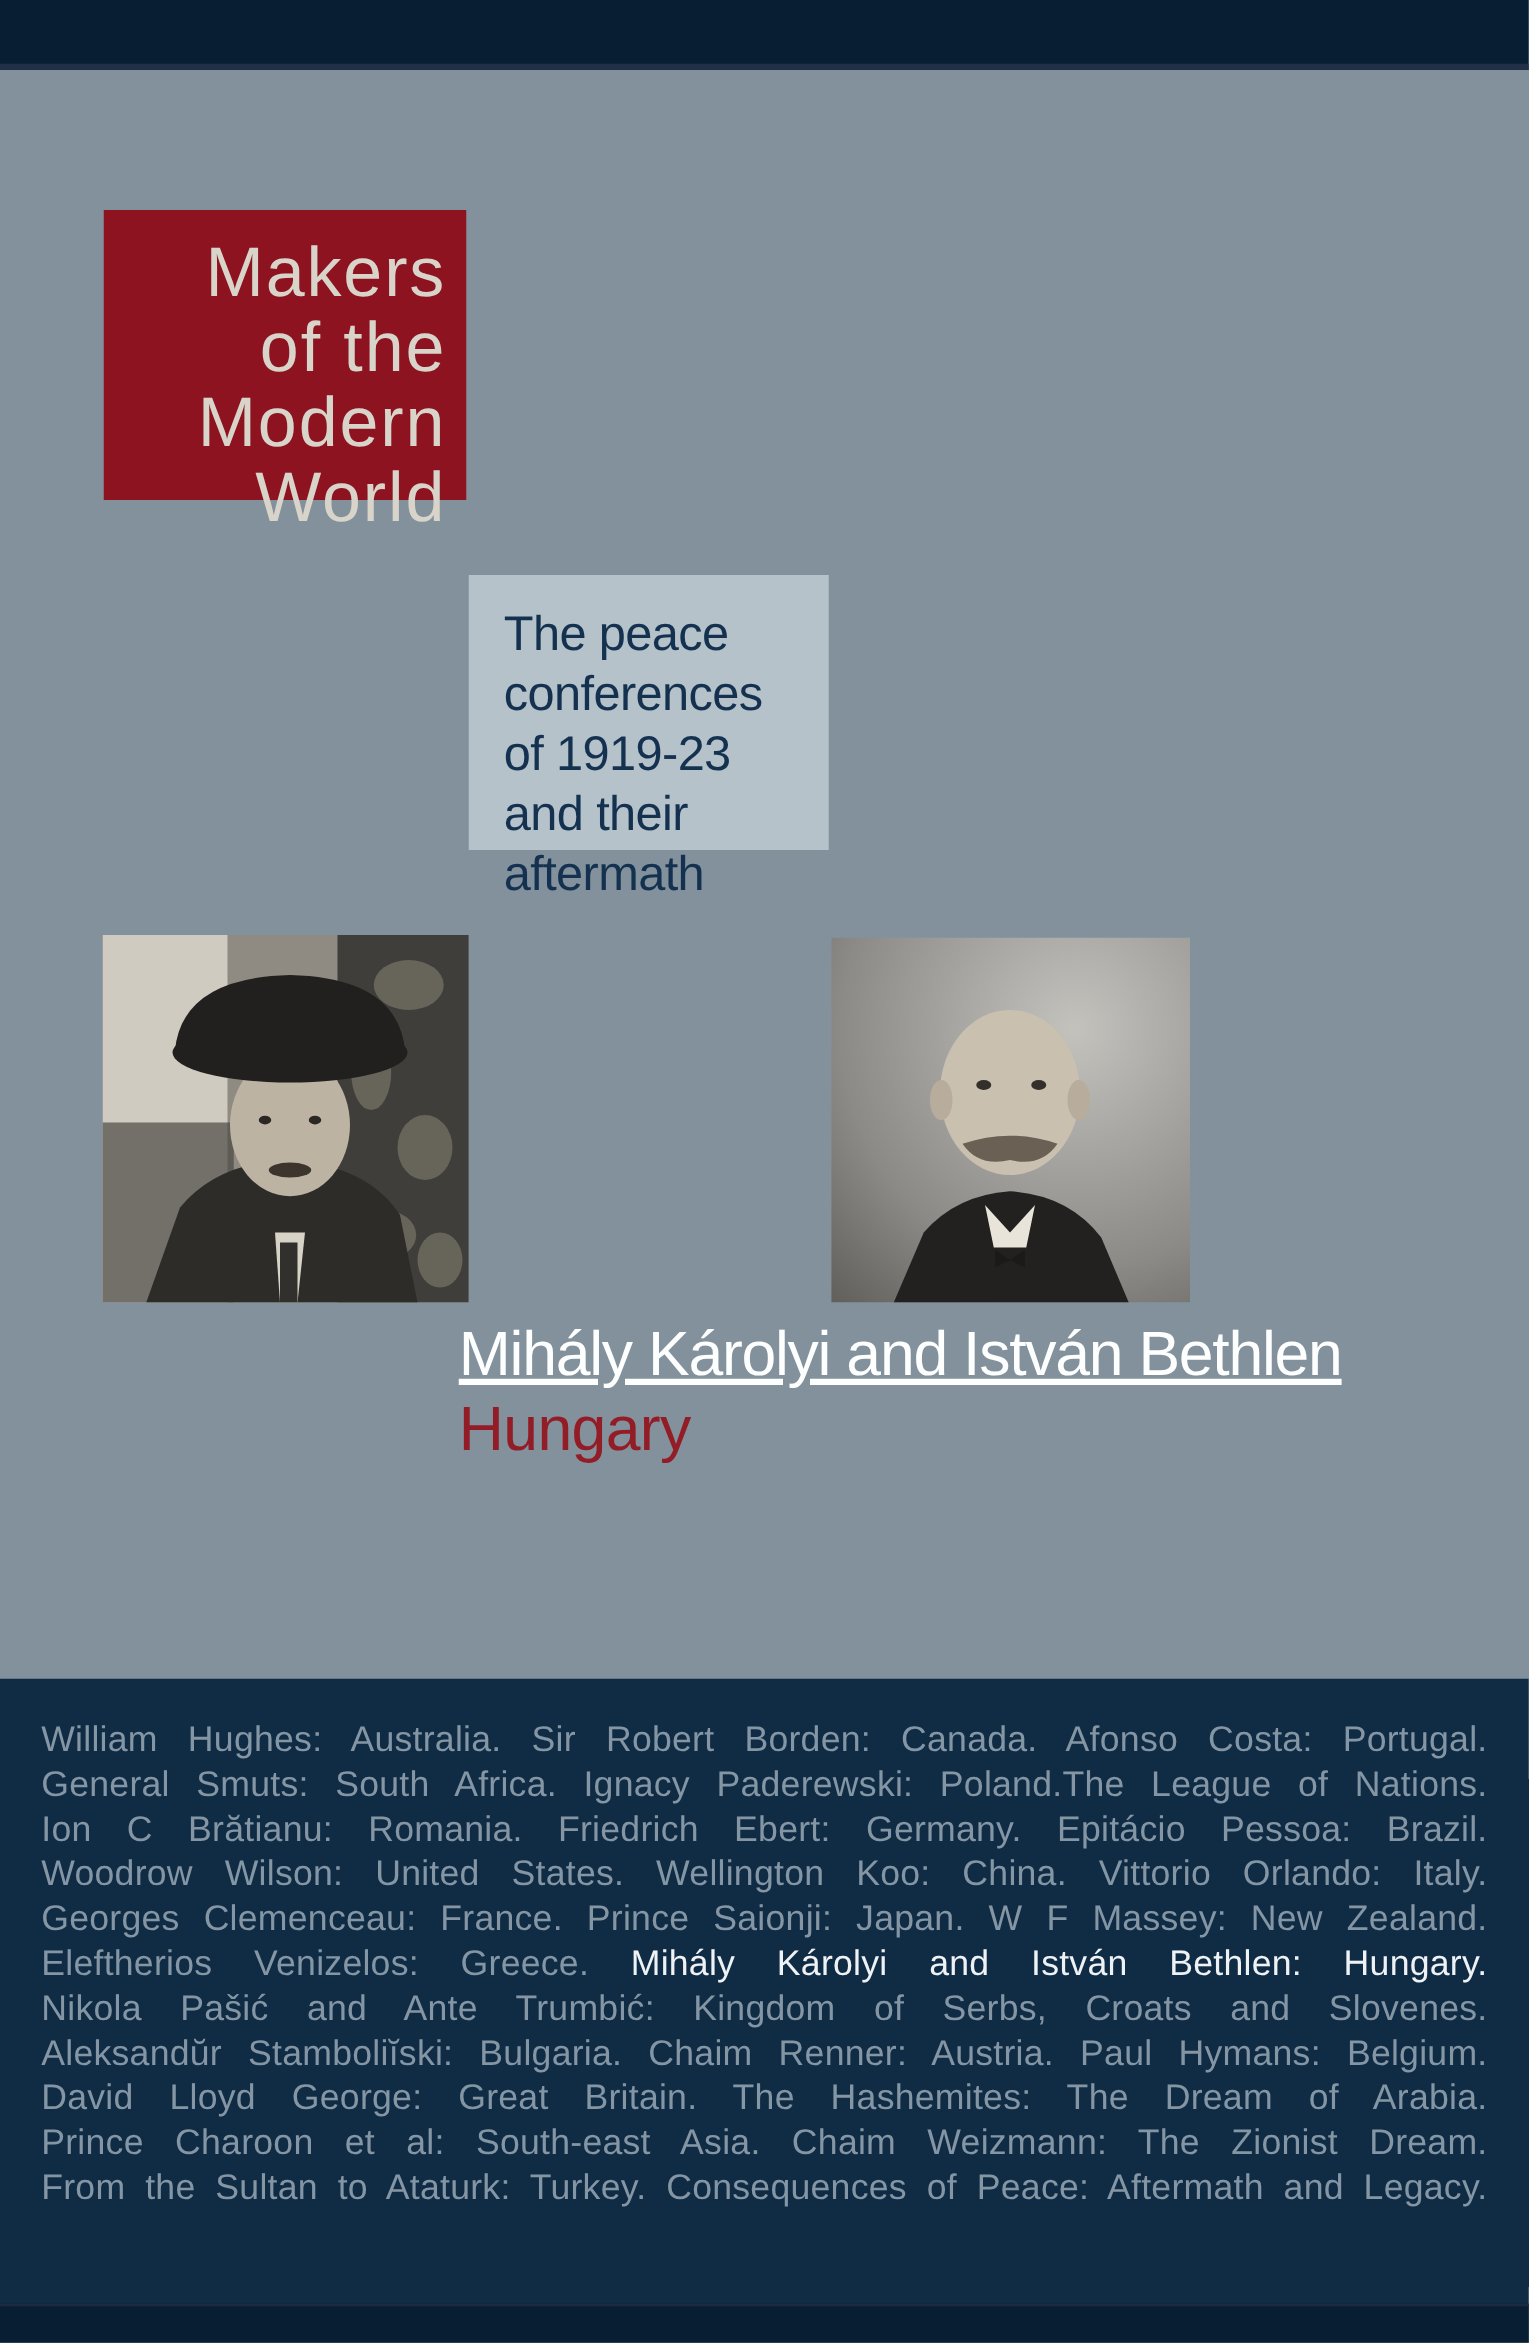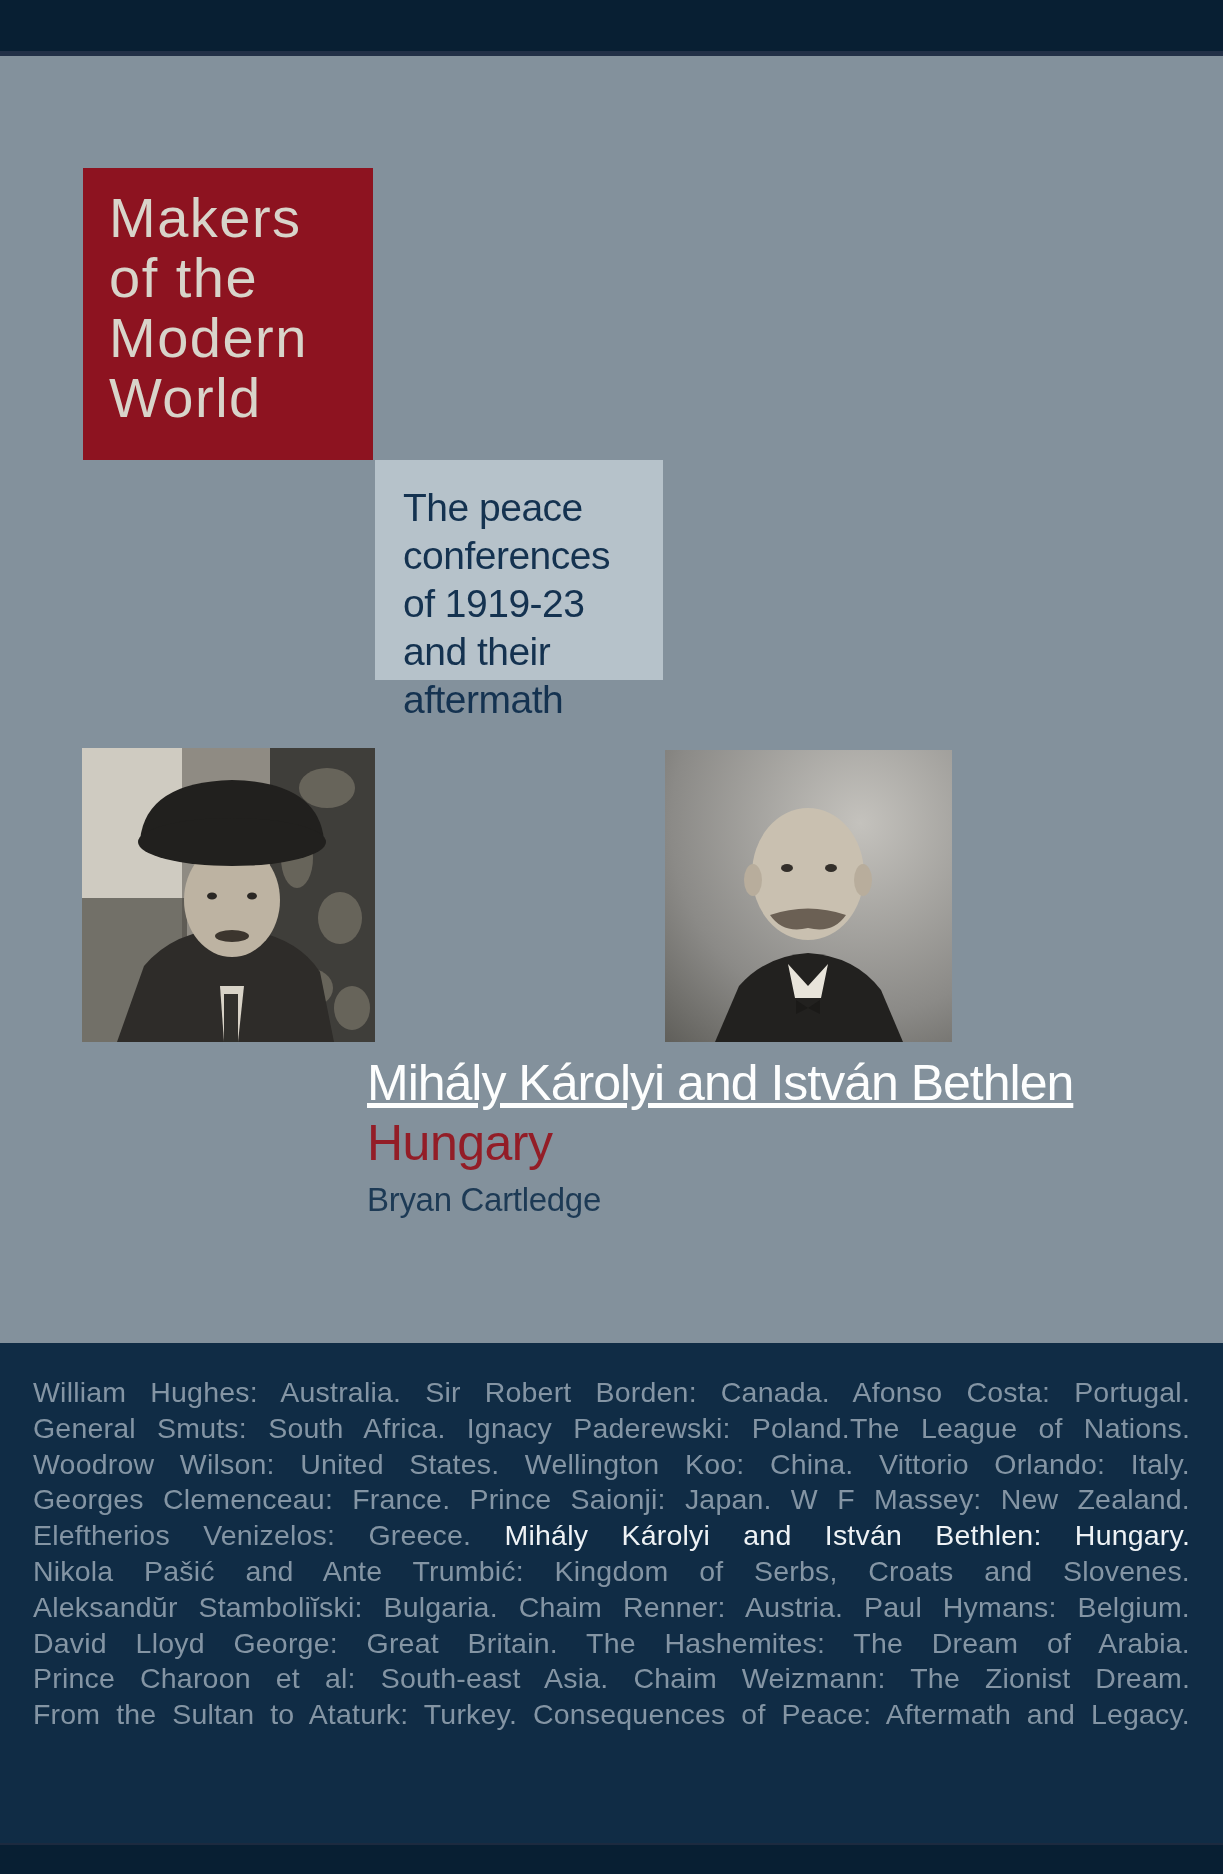--- a/index.html
+++ b/index.html
@@ -13,22 +13,22 @@
   .topbar{
     position:absolute;left:0;top:0;width:1223px;height:51px;
     background:#081f33;border-bottom:5px solid #223047;
   }
   .bottombar{
     position:absolute;left:0;top:1843px;width:1223px;height:31px;
     background:#081f33;border-top:2px solid #1c2a3f;
   }
 
   .series-box{
-    position:absolute;left:83px;top:168px;width:290px;height:292px;
-    background:#8d1320;box-sizing:border-box;padding:20px 0 0 26px;
+    position:absolute;left:83px;top:168px;width:290px;height:232px;
+    background:#8d1320;box-sizing:border-box;padding:20px 16px 0 26px;text-align:right;
   }
   .series-box .logo-text{
     color:#d8d4ca;font-size:56px;line-height:60px;font-weight:300;
     letter-spacing:1.5px;white-space:pre-line;
   }
 
   .subtitle-box{
     position:absolute;left:375px;top:460px;width:288px;height:220px;
     background:#b6c2ca;box-sizing:border-box;padding:24px 0 0 28px;
   }
@@ -127,26 +127,26 @@
     <ellipse cx="88" cy="130" rx="9" ry="16" fill="#b8ad9c"></ellipse>
     <ellipse cx="198" cy="130" rx="9" ry="16" fill="#b8ad9c"></ellipse>
     <ellipse cx="122" cy="118" rx="6" ry="4" fill="#332f2a"></ellipse>
     <ellipse cx="166" cy="118" rx="6" ry="4" fill="#332f2a"></ellipse>
     <path d="M105,165 Q143,152 181,165 Q168,184 143,178 Q118,184 105,165 Z" fill="#6b6054"></path>
   </svg>
 
   <div class="title-block">
     <h1 class="book-title">Mihály Károlyi and István Bethlen</h1>
     <h2 class="book-country">Hungary</h2>
-    <h3 class="book-author">Bryan Cartledge</h3>
   </div>
 
   <div class="back-section">
     <div class="back-line">William Hughes: Australia. Sir Robert Borden: Canada. Afonso Costa: Portugal.</div>
     <div class="back-line">General Smuts: South Africa. Ignacy Paderewski: Poland.The League of Nations.</div>
+    <div class="back-line">Ion C Brătianu: Romania. Friedrich Ebert: Germany. Epitácio Pessoa: Brazil.</div>
     <div class="back-line">Woodrow Wilson: United States. Wellington Koo: China. Vittorio Orlando: Italy.</div>
     <div class="back-line">Georges Clemenceau: France. Prince Saionji: Japan. W F Massey: New Zealand.</div>
     <div class="back-line"><span>Eleftherios Venizelos: Greece. </span><span class="hl">Mihály Károlyi and István Bethlen: Hungary.</span></div>
     <div class="back-line">Nikola Pašić and Ante Trumbić: Kingdom of Serbs, Croats and Slovenes.</div>
     <div class="back-line">Aleksandŭr Stamboliĭski: Bulgaria. Chaim Renner: Austria. Paul Hymans: Belgium.</div>
     <div class="back-line">David Lloyd George: Great Britain. The Hashemites: The Dream of Arabia.</div>
     <div class="back-line">Prince Charoon et al: South-east Asia. Chaim Weizmann: The Zionist Dream.</div>
     <div class="back-line">From the Sultan to Ataturk: Turkey. Consequences of Peace: Aftermath and Legacy.</div>
   </div>
 

